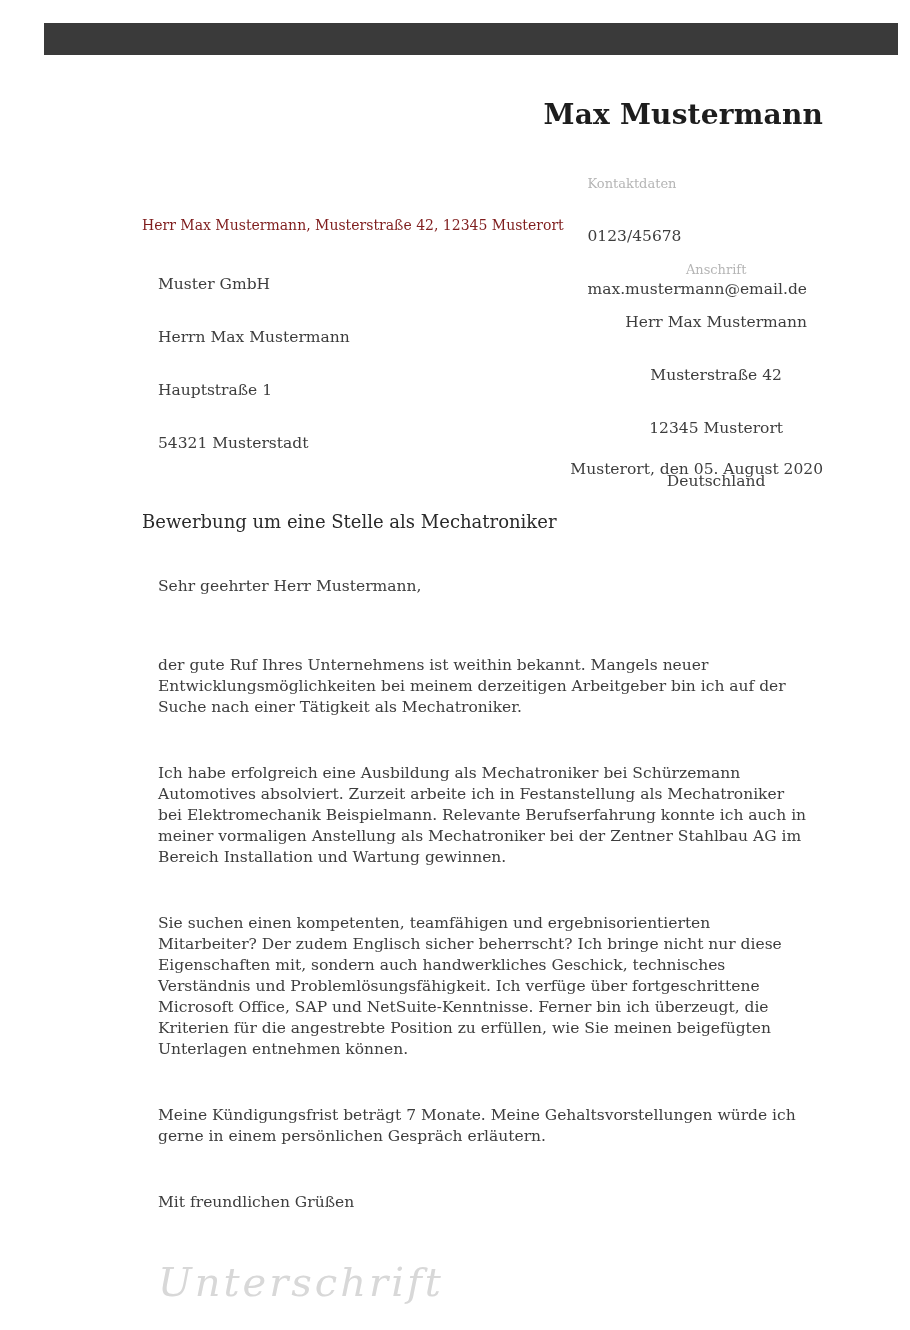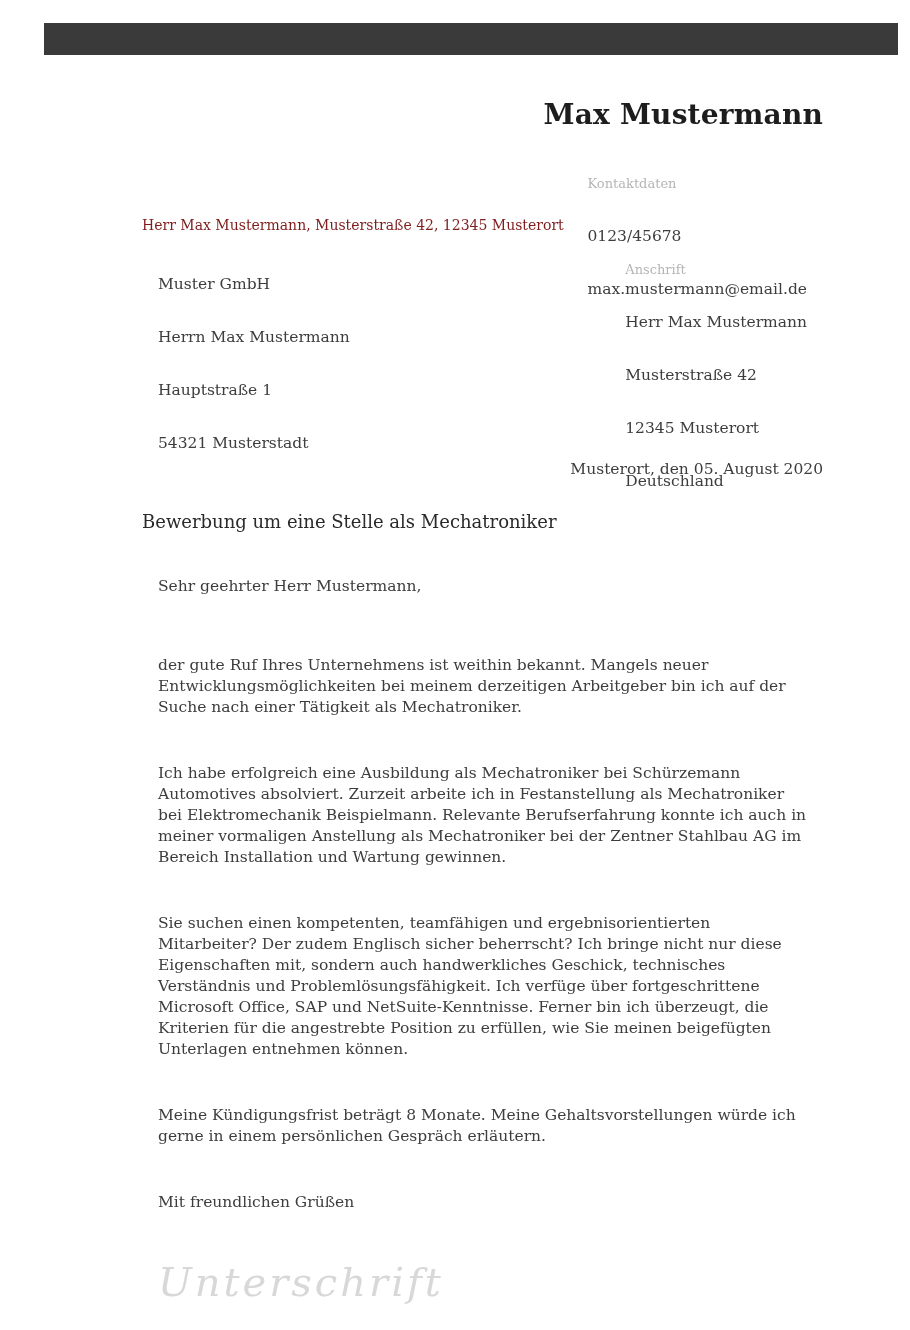--- a/index.html
+++ b/index.html
@@ -35,21 +35,21 @@
     font-size: 14px; color: #7f1d1d;
   }
 
   .recipient {
     position: absolute; top: 226px; left: 110px;
     font-size: 15.5px; line-height: 21px;
   }
 
   .address {
     position: absolute; top: 211px; right: 87px;
-    text-align: left; font-size: 15.5px; line-height: 21px;
+    text-align: center; font-size: 15.5px; line-height: 21px;
   }
 
   .date-line {
     position: absolute; top: 428px; right: 87px;
     font-size: 15.5px; color: #3d3d3d;
   }
 
   .subject {
     position: absolute; top: 479px; left: 110px;
     font-size: 18px; font-weight: 400; color: #2a2a2a;
@@ -108,19 +108,19 @@
 
   <div class="date-line">Musterort, den 05. August 2020</div>
 
   <h2 class="subject">Bewerbung um eine Stelle als Mechatroniker</h2>
 
   <div class="body-flow">
     <p class="salutation">Sehr geehrter Herr Mustermann,</p>
     <p class="para">der gute Ruf Ihres Unternehmens ist weithin bekannt. Mangels neuer Entwicklungsmöglichkeiten bei meinem derzeitigen Arbeitgeber bin ich auf der Suche nach einer Tätigkeit als Mechatroniker.</p>
     <p class="para">Ich habe erfolgreich eine Ausbildung als Mechatroniker bei Schürzemann Automotives absolviert. Zurzeit arbeite ich in Festanstellung als Mechatroniker bei Elektromechanik Beispielmann. Relevante Berufserfahrung konnte ich auch in meiner vormaligen Anstellung als Mechatroniker bei der Zentner Stahlbau AG im Bereich Installation und Wartung gewinnen.</p>
     <p class="para">Sie suchen einen kompetenten, teamfähigen und ergebnisorientierten Mitarbeiter? Der zudem Englisch sicher beherrscht? Ich bringe nicht nur diese Eigenschaften mit, sondern auch handwerkliches Geschick, technisches Verständnis und Problemlösungsfähigkeit. Ich verfüge über fortgeschrittene Microsoft Office, SAP und NetSuite-Kenntnisse. Ferner bin ich überzeugt, die Kriterien für die angestrebte Position zu erfüllen, wie Sie meinen beigefügten Unterlagen entnehmen können.</p>
-    <p class="para">Meine Kündigungsfrist beträgt 8 Monate. Meine Gehaltsvorstellungen würde ich gerne in einem persönlichen Gespräch erläutern.</p>
+    <p class="para">Meine Kündigungsfrist beträgt 7 Monate. Meine Gehaltsvorstellungen würde ich gerne in einem persönlichen Gespräch erläutern.</p>
     <p class="closing">Mit freundlichen Grüßen</p>
     <div class="signature-script">Unterschrift</div>
     <div class="signoff-name">Max Mustermann</div>
   </div>
 
 </div>
 
 </body></html>

